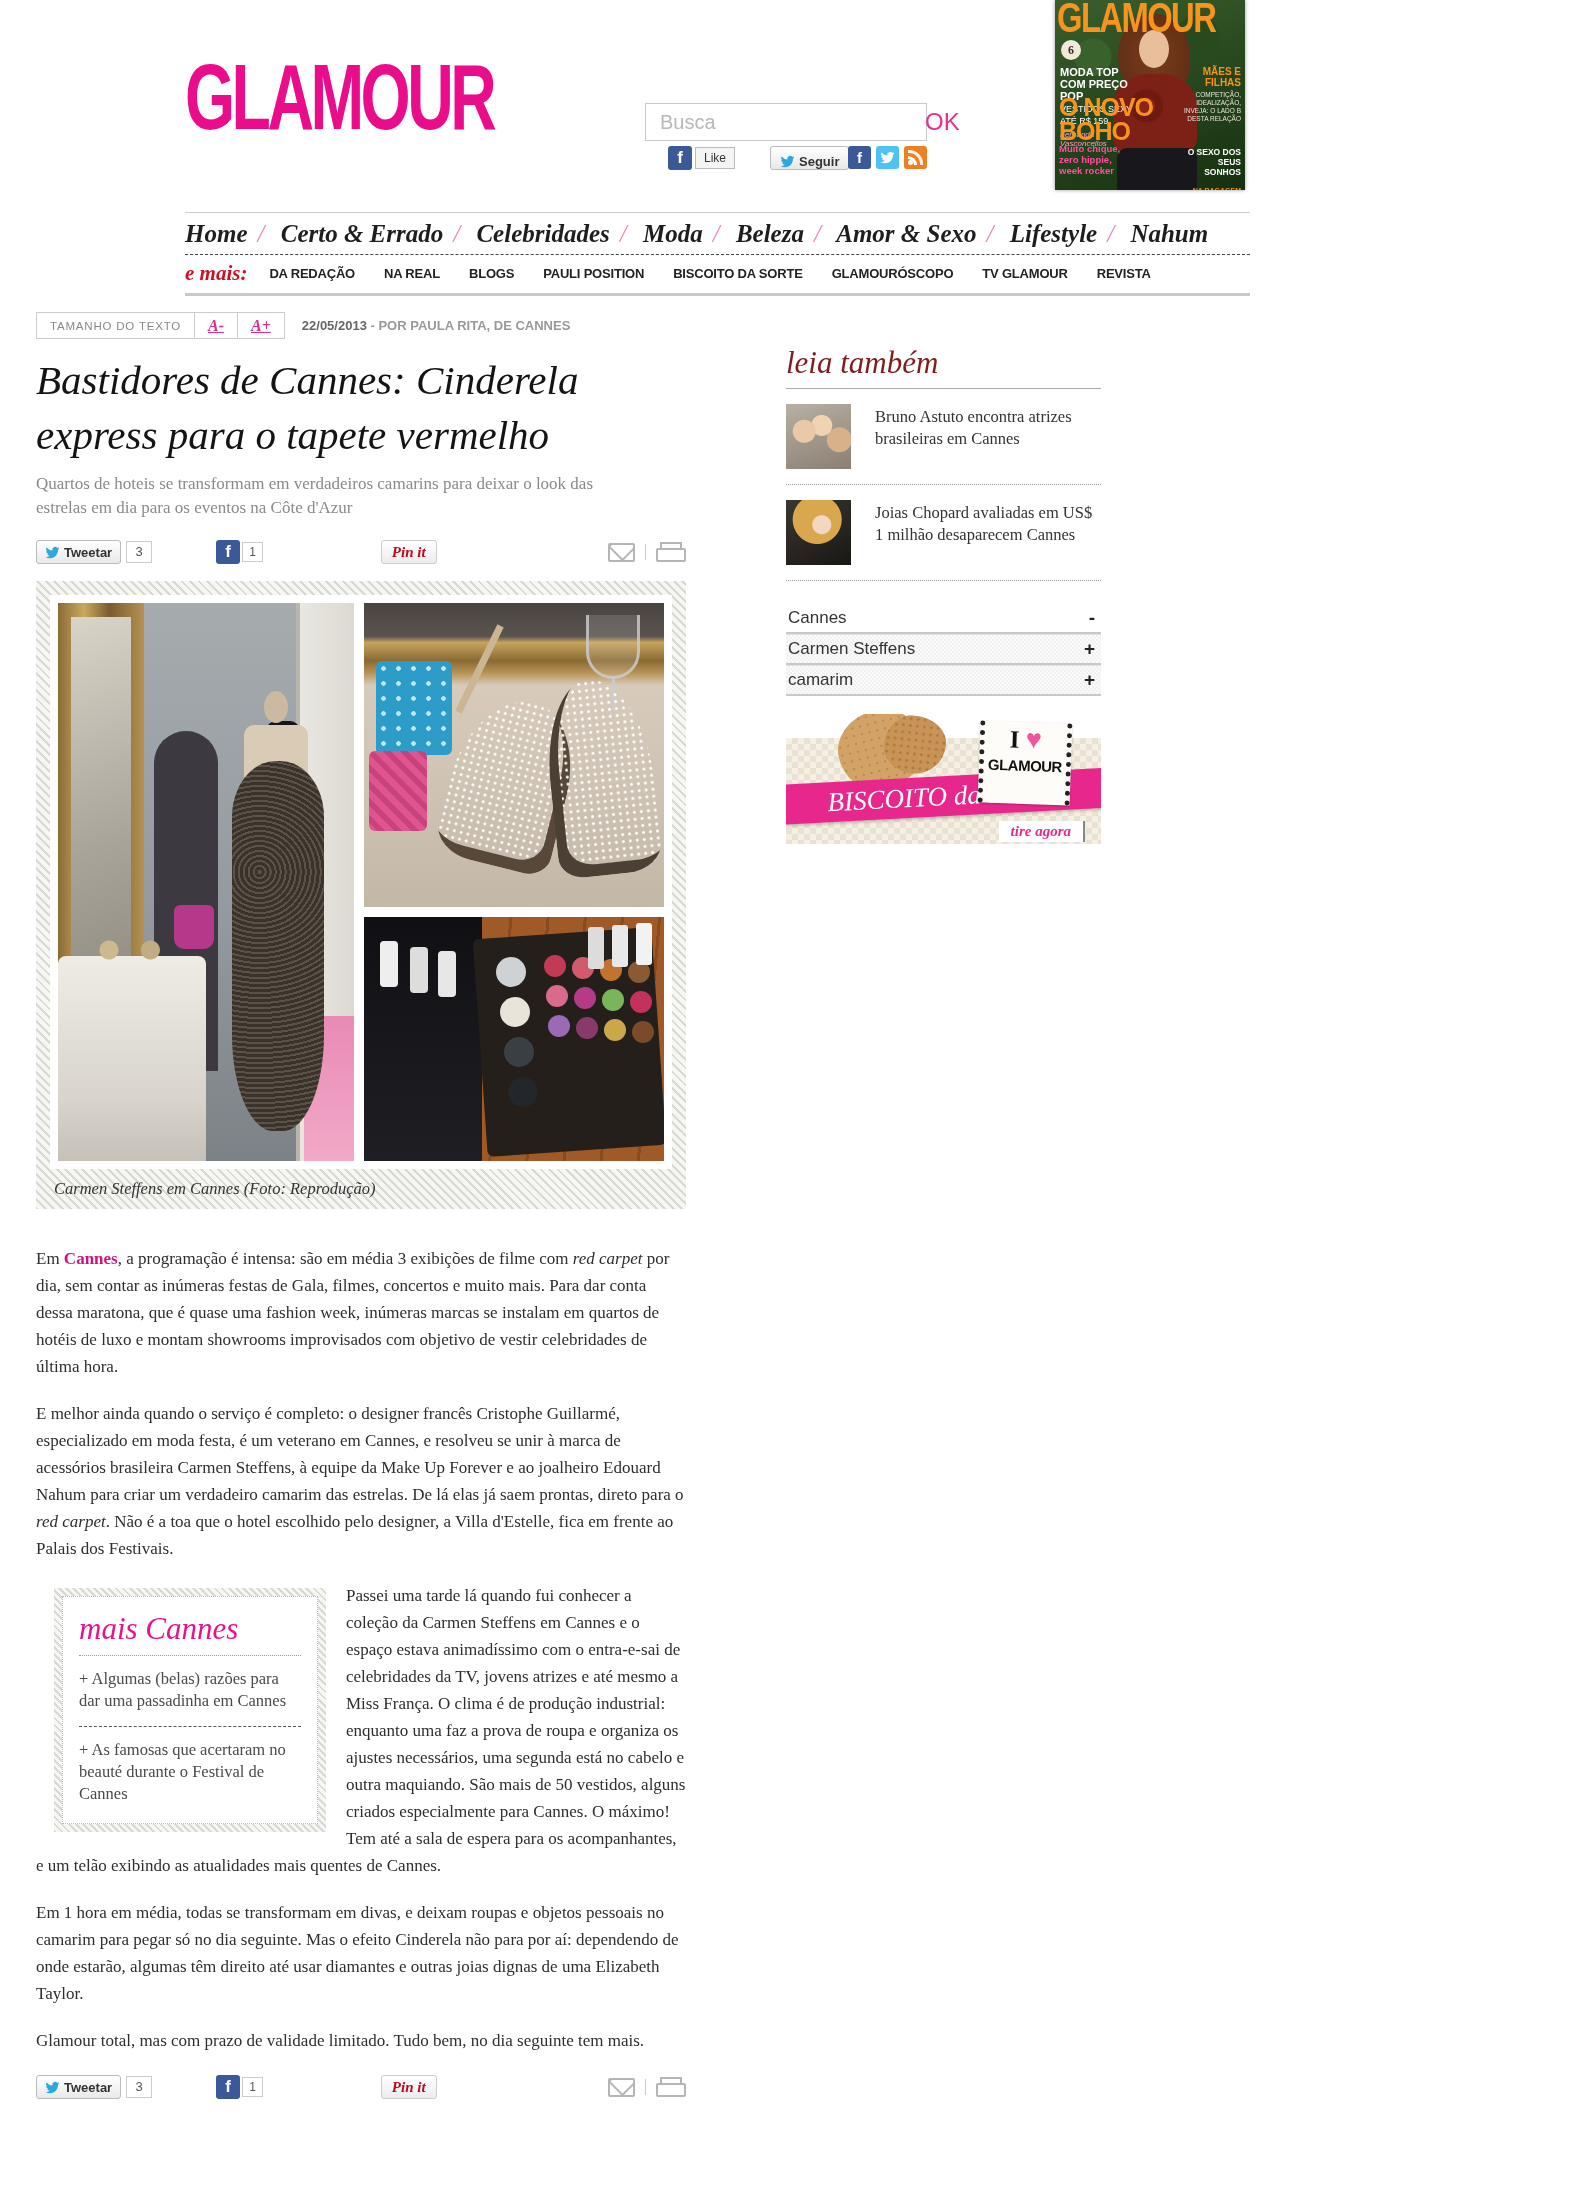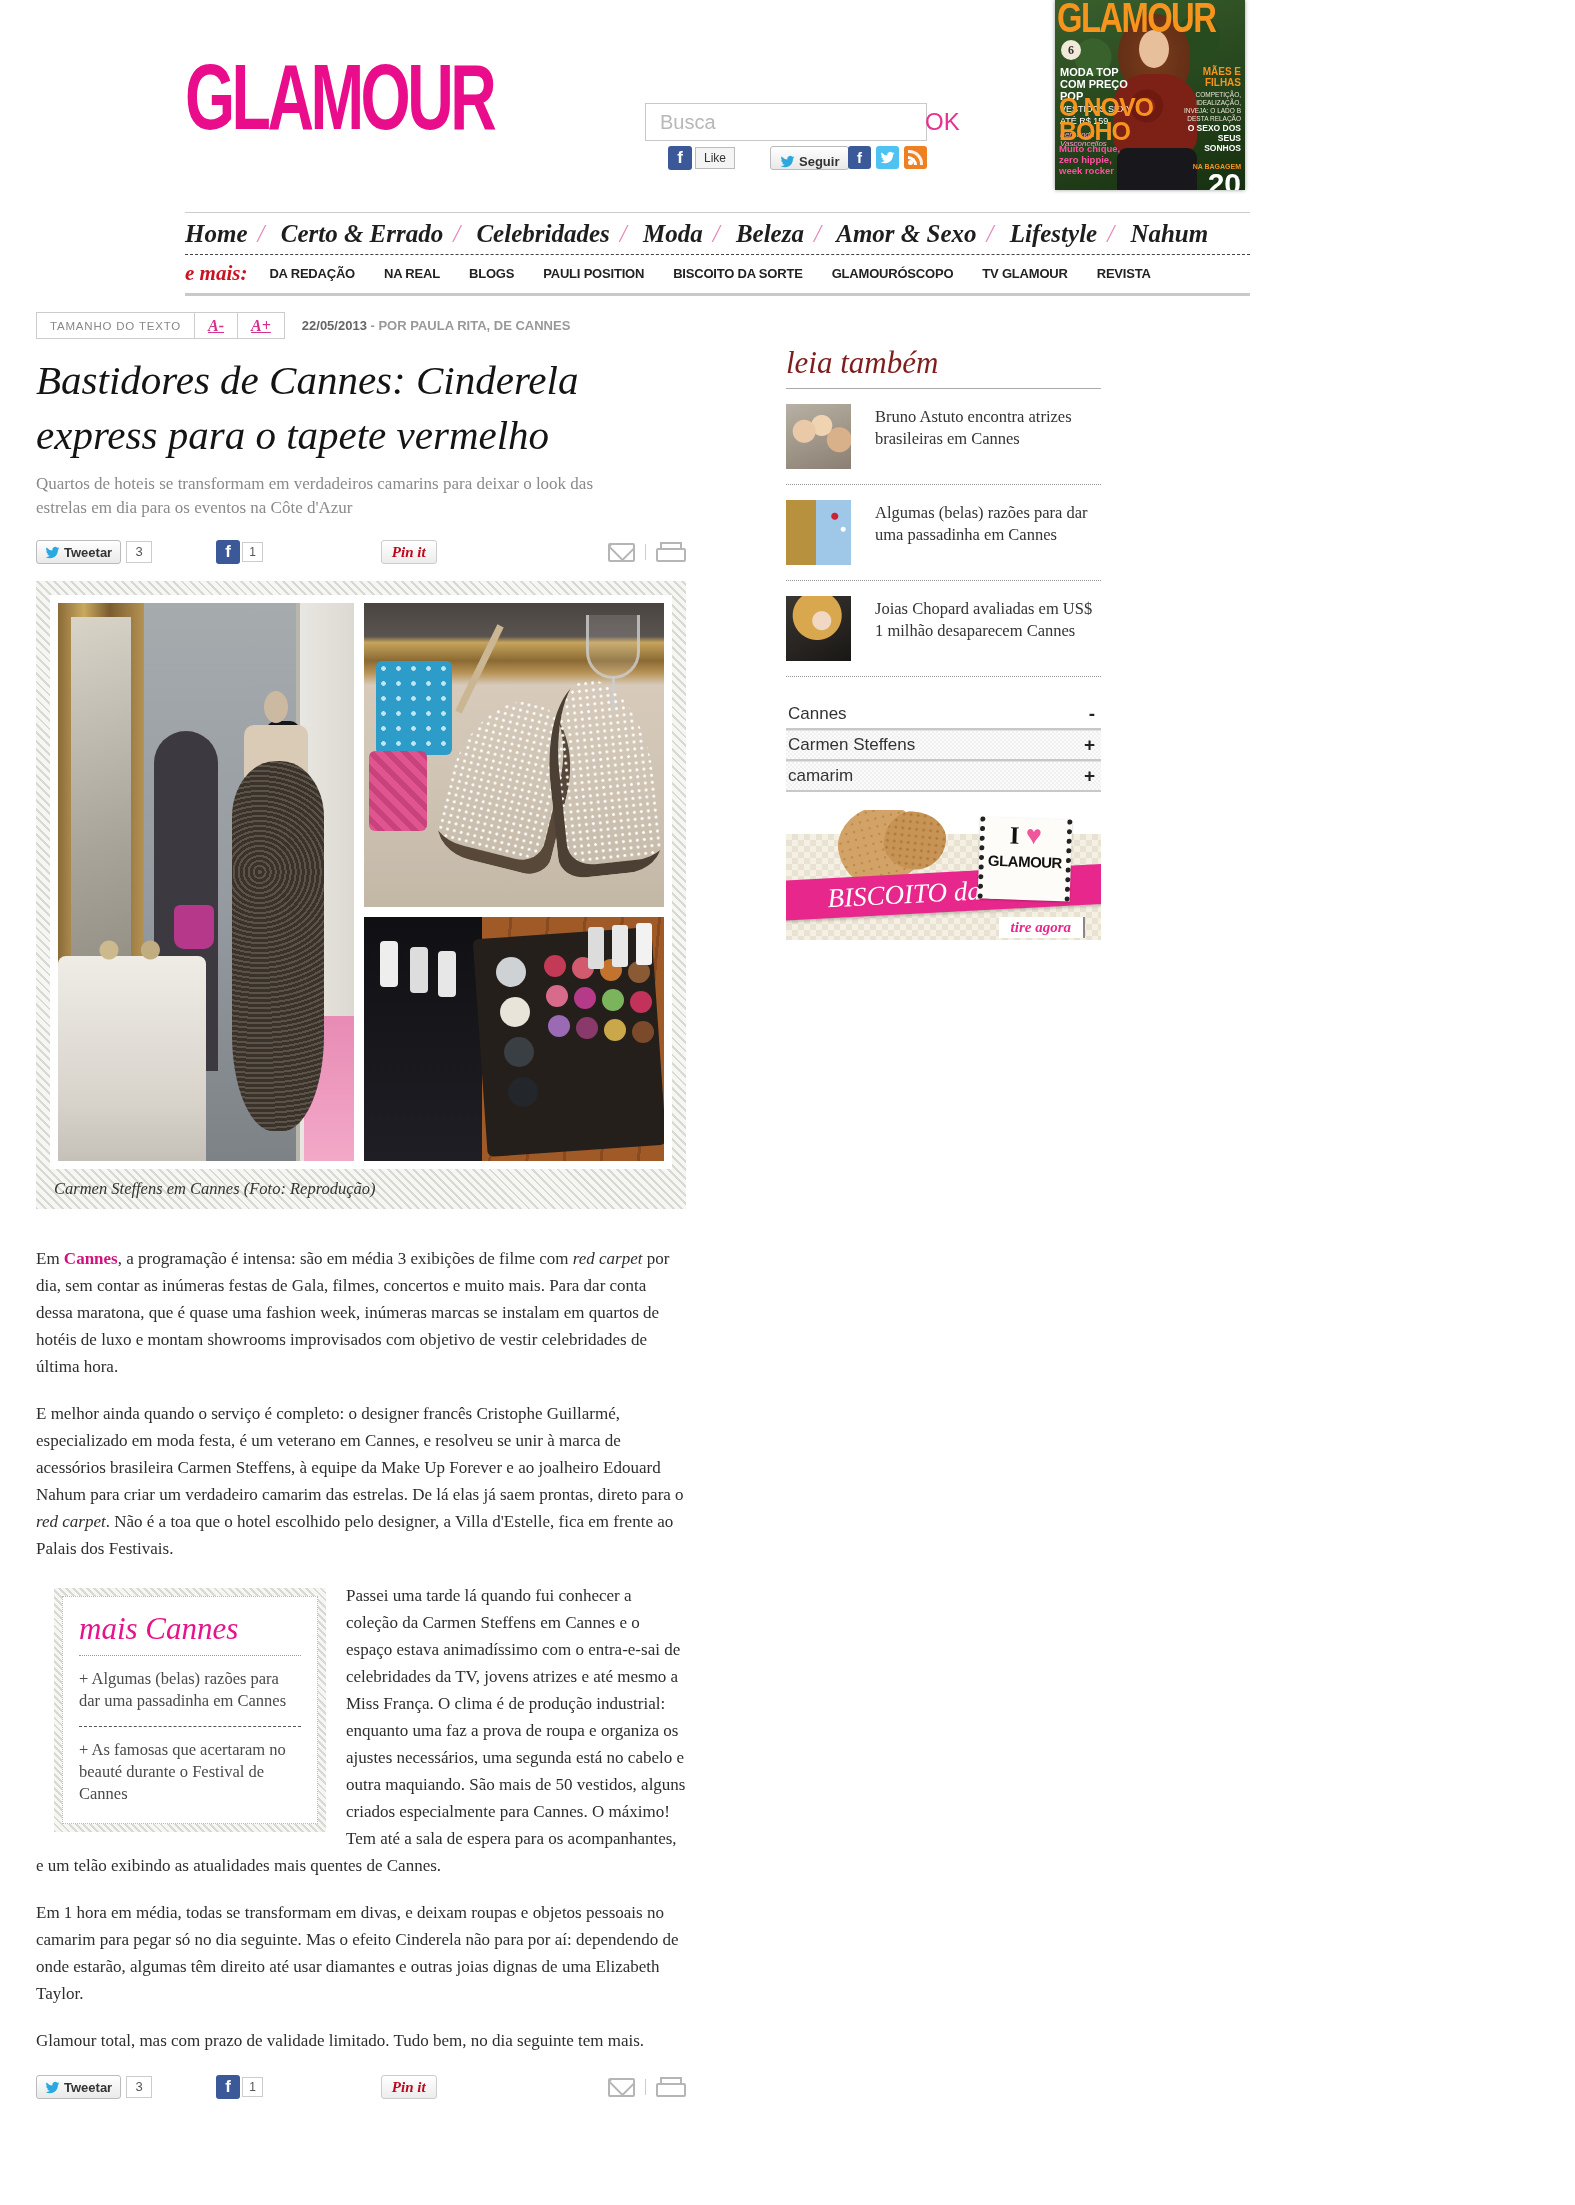--- a/index.html
+++ b/index.html
@@ -57,21 +57,21 @@
   .cv-left { position:absolute; left:5px; top:66px; width:76px; font-family:"Liberation Sans",sans-serif; color:#fff; }
   .cv-l1 { font-weight:bold; font-size:11px; }
   .cv-l3 { font-size:9px; margin-top:2px; }
   .cv-l5 { font-size:8px; color:#ff9ccb; margin-top:4px; font-style:italic; }
   .cv-feature { position:absolute; left:4px; bottom:14px; font-family:"Liberation Sans",sans-serif; }
   .cv-f1 { color:#f7941e; font-weight:900; font-size:25px; line-height:24px; letter-spacing:-1px; }
   .cv-fsub { color:#ff4fa3; font-size:9.5px; font-weight:bold; line-height:11px; }
   .cv-right { position:absolute; right:4px; top:66px; width:62px; text-align:right; font-family:"Liberation Sans",sans-serif; }
   .cv-r1 { color:#f7941e; font-weight:bold; font-size:10px; }
   .cv-r2 { color:#e8e3d5; font-size:6.5px; margin-top:3px; line-height:8px; }
-  .cv-r3 { color:#fff; font-weight:bold; font-size:8.5px; margin-top:0; line-height:10px;text-align:right; }
+  .cv-r3 { color:#fff; font-weight:bold; font-size:8.5px; margin-top:24px; line-height:10px;text-align:right; }
   .cv-r4 { color:#f7941e; font-size:7px; font-weight:bold; margin-top:10px; }
   .cv-r5 { color:#fff; font-weight:900; font-size:30px; line-height:28px; }
 
   
   .main-nav { border-top:1px solid #ccc; padding:7px 0 6px; border-bottom:1px dashed #444;
           font-style:italic; font-weight:bold; font-size:25px; color:#1e1e1e; }
   .nav-item { cursor:pointer; margin-right:10px; }
   .nav-sep { color:#e687bd; font-weight:normal; margin-right:10px; }
   .subnav { display:flex; align-items:center; padding:6px 0 7px; border-bottom:3px solid #c9c9c9; }
   .emais { font-style:italic; font-weight:bold; font-size:21px; color:#cc1122; margin-right:22px; }
@@ -449,24 +449,20 @@
     </div>
 
     <aside class="sidebar">
       <div class="sb-heading">leia também</div>
 
       <div class="sb-item">
         <div class="thumb t1"></div>
         <div class="sb-title">Bruno Astuto encontra atrizes brasileiras em Cannes</div>
       </div>
       <div class="sb-item">
-        <div class="thumb t2"></div>
-        <div class="sb-title">Algumas (belas) razões para dar uma passadinha em Cannes</div>
-      </div>
-      <div class="sb-item">
         <div class="thumb t3"></div>
         <div class="sb-title">Joias Chopard avaliadas em US$ 1 milhão desaparecem Cannes</div>
       </div>
 
       <div class="tags">
         <div class="tag-row">
           <span class="tag-label">Cannes</span>
           <span class="tag-toggle">-</span>
         </div>
         <div class="tag-row shade">

